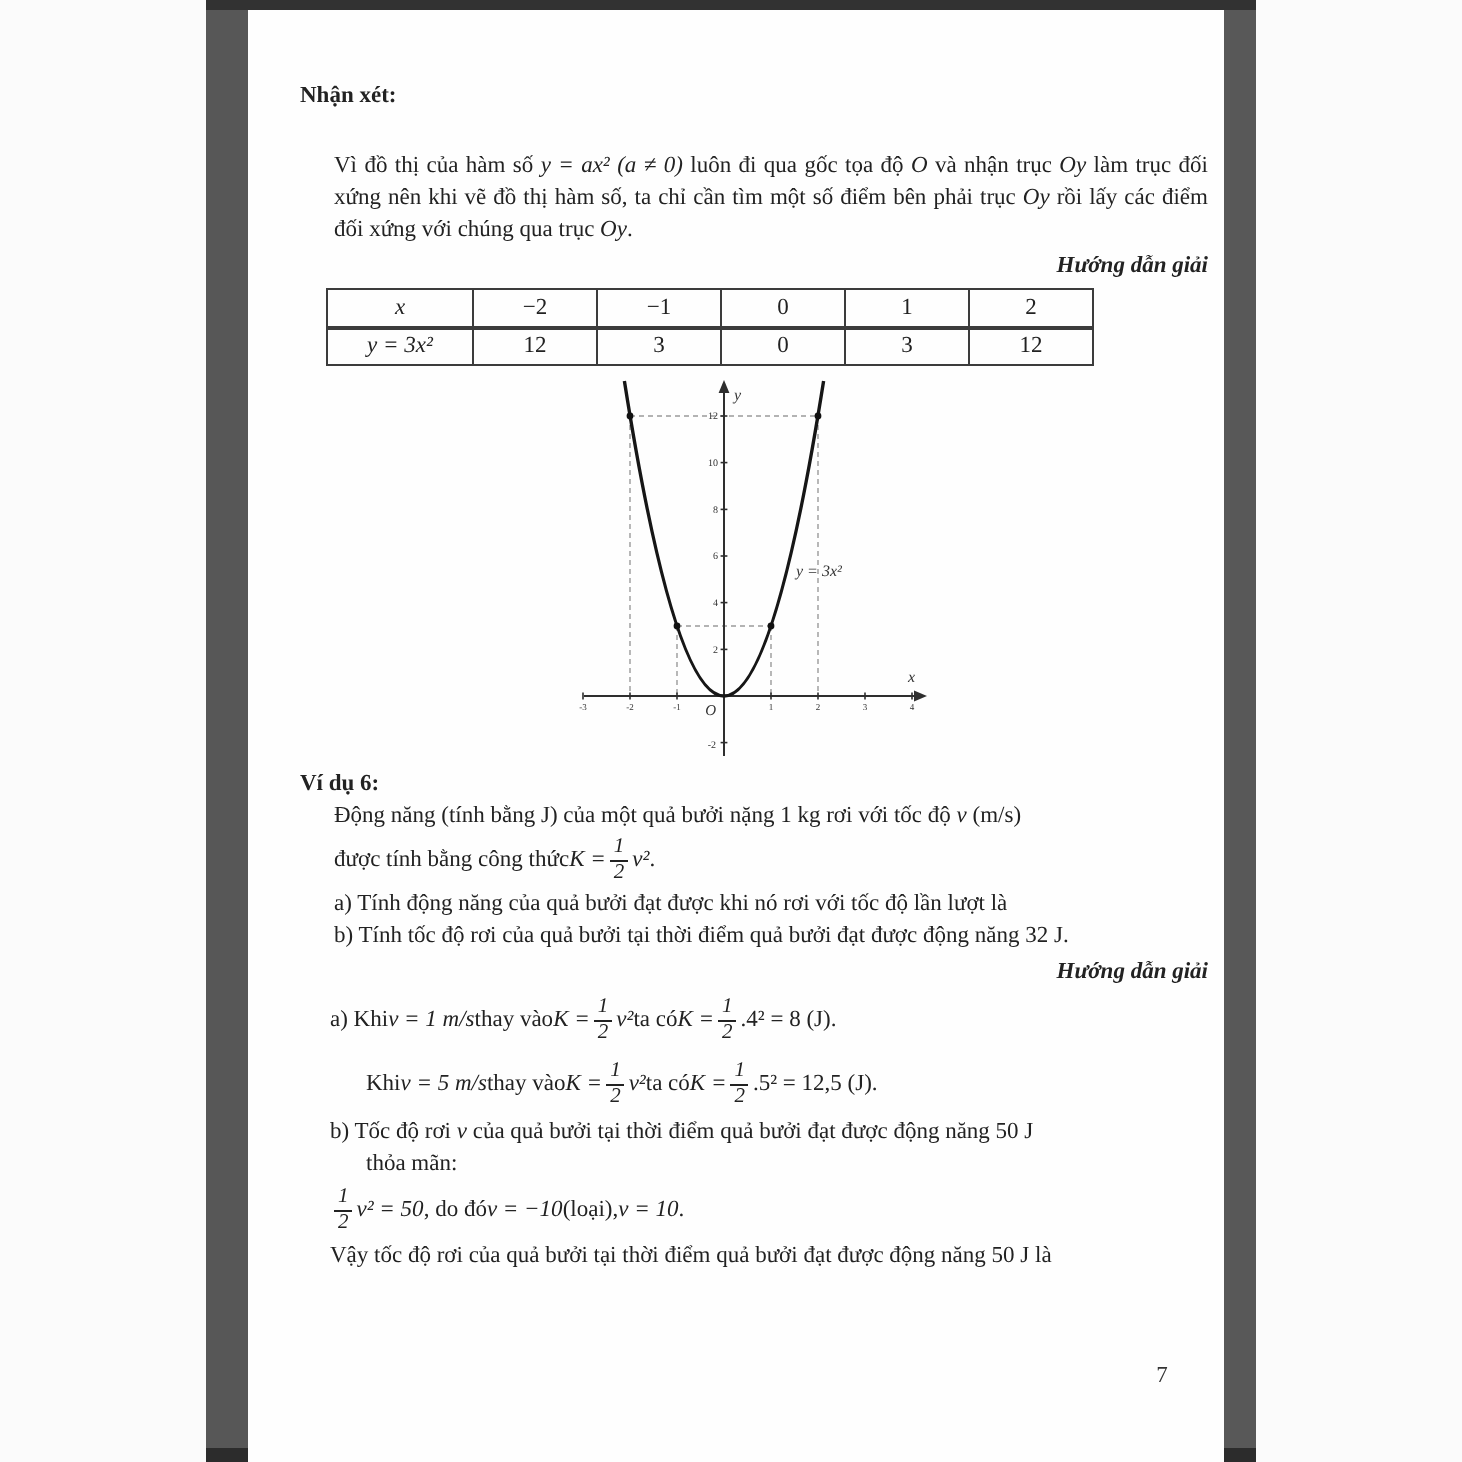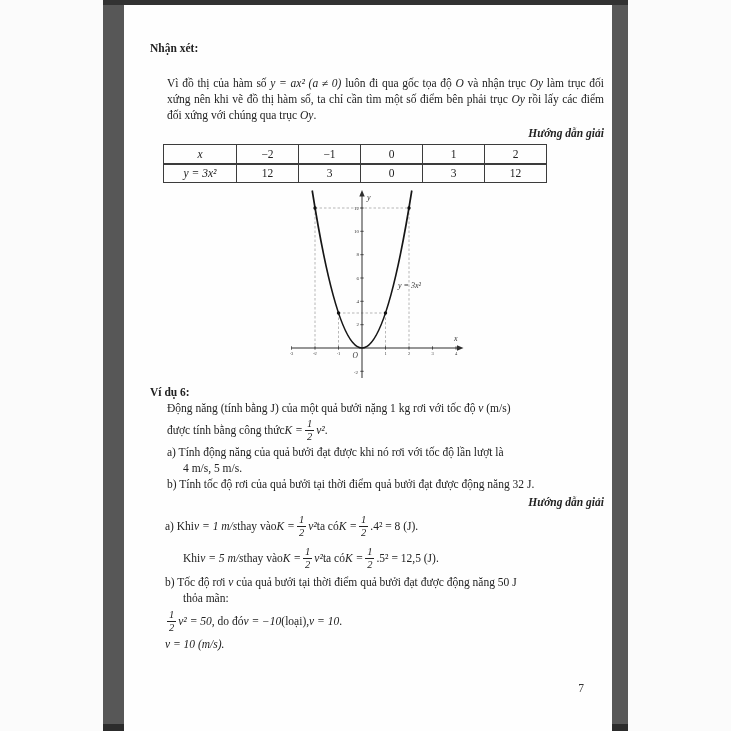--- a/index.html
+++ b/index.html
@@ -176,21 +176,20 @@
       <span class="mi">K =</span>
       <span class="frac">
           <span class="fnum">1</span>
           <span class="fden">2</span>
         </span>
       <span class="mi">v²</span>
       <span>.</span>
     </div>
 
     <div class="indent">a) Tính động năng của quả bưởi đạt được khi nó rơi với tốc độ lần lượt là</div>
-    <div class="indent2">4 m/s, 5 m/s.</div>
     <div class="indent">b) Tính tốc độ rơi của quả bưởi tại thời điểm quả bưởi đạt được động năng 32 J.</div>
 
     <div class="guide">Hướng dẫn giải</div>
 
     <div class="sol1 flexline fh32">
       <span>a) Khi </span>
       <span class="mi">v = 1 m/s</span>
       <span> thay vào </span>
       <span class="mi">K =</span>
       <span class="frac">
@@ -235,18 +234,18 @@
           <span class="fden">2</span>
         </span>
       <span class="mi">v² = 50</span>
       <span>, do đó </span>
       <span class="mi">v = −10</span>
       <span> (loại), </span>
       <span class="mi">v = 10</span>
       <span>.</span>
     </div>
 
-    <div class="sol1 mi">v = 10 (m/s).</div>
+    <div class="sol1">Vậy tốc độ rơi của quả bưởi tại thời điểm quả bưởi đạt được động năng 50 J là</div>
 
   </div>
 </div>
 
 <div id="page-num">7</div>
 
 </body></html>

